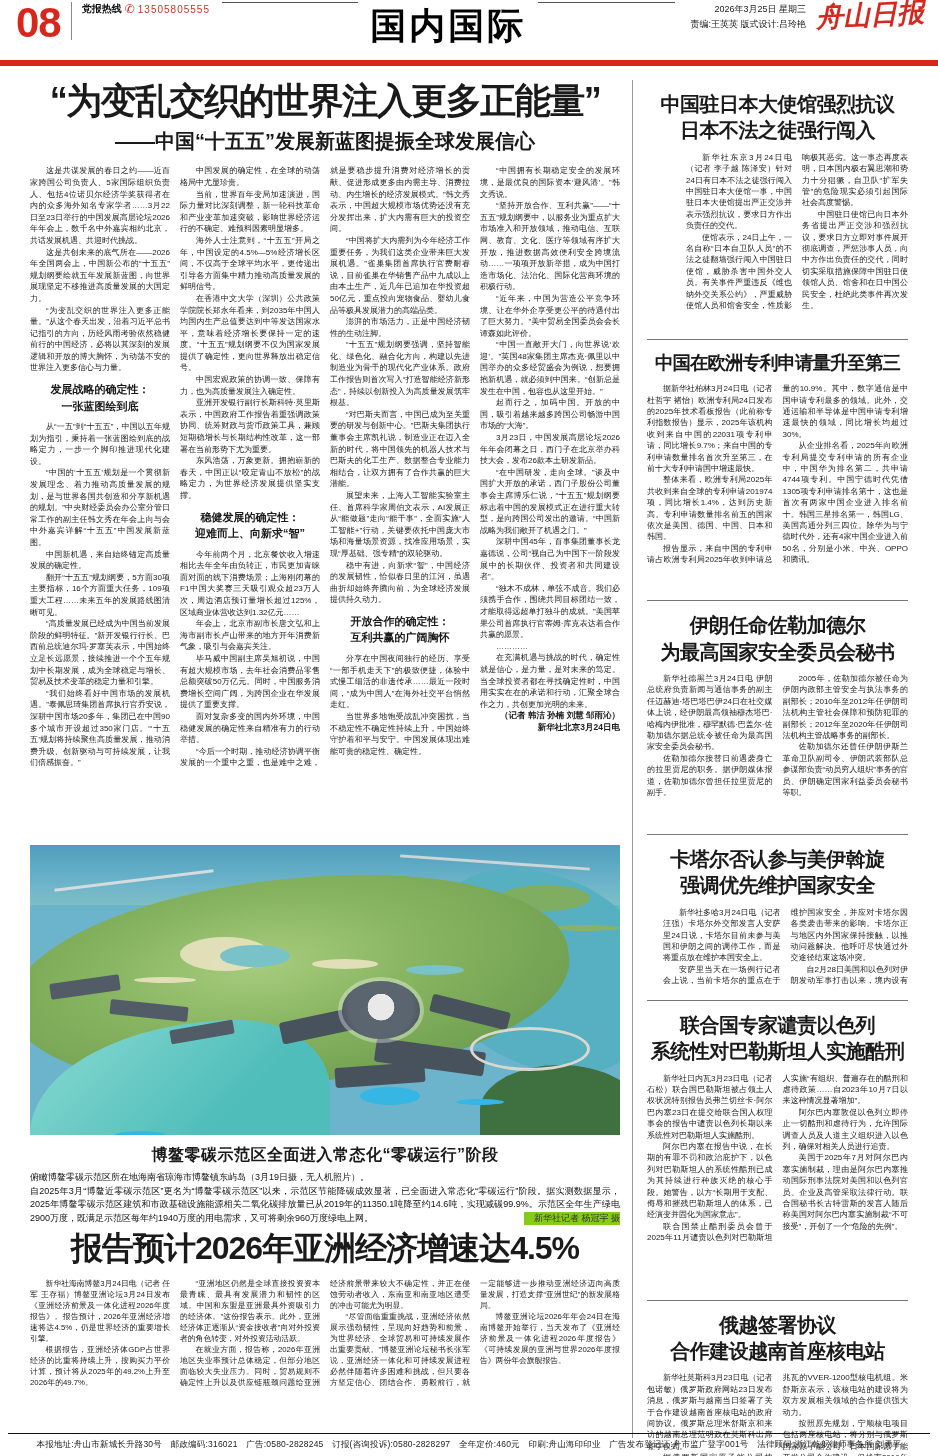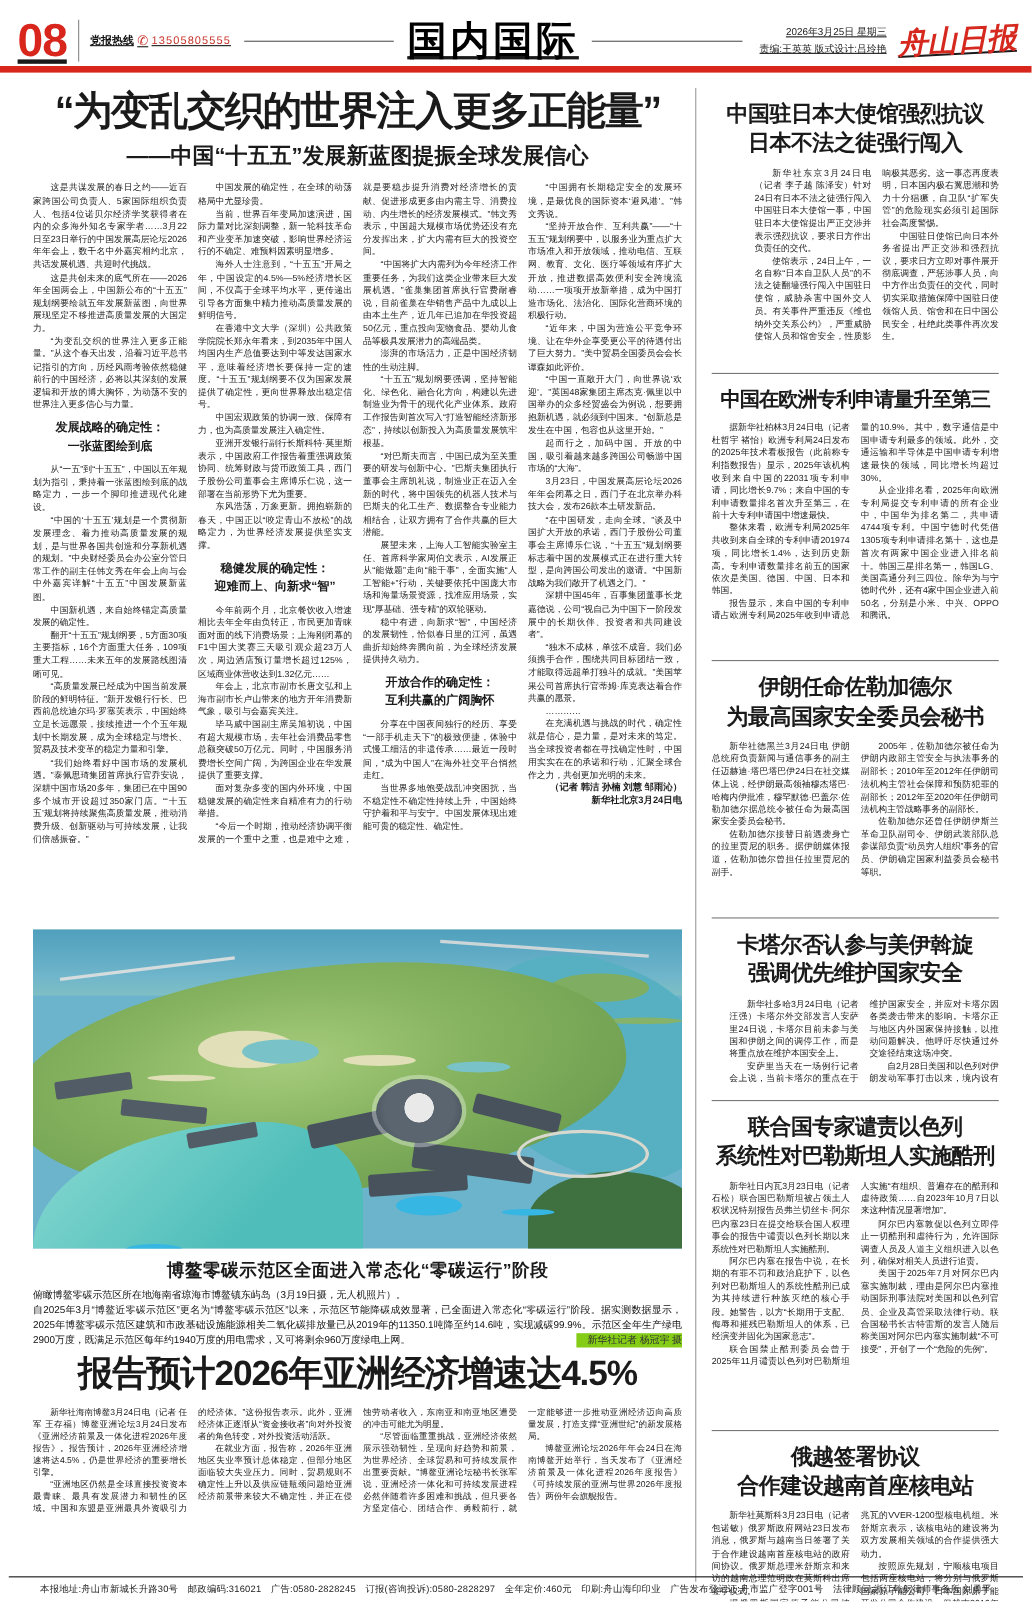--- a/index.html
+++ b/index.html
@@ -1,21 +1,21 @@
 <!DOCTYPE html>
 <html lang="zh"><head>
 <meta charset="utf-8">
 <style>
   * { box-sizing: border-box; margin: 0; padding: 0; }
   html,body { background:#ffffff; }
   body { font-family:"Liberation Sans","DejaVu Sans",sans-serif; color:#1a1a1a; }
   .page { position:relative; width:938px; height:1456px; background:#fff; overflow:hidden; margin:0 auto; }
 
   
-  .masthead { display:flex; align-items:center; height:56px; padding:18px 14px 0 16px;text-decoration:underline; }
+  .masthead { display:flex; align-items:flex-start; height:56px; padding:2px 14px 0 16px; }
   .page-num { color:#d9261c; font-size:42px; font-weight:bold; line-height:1; letter-spacing:-1px; }
   .mh-div { width:1px; height:38px; background:#888; margin:0 10px; }
   .hotline { display:flex; align-items:center; gap:3px; white-space:nowrap; }
   .hotline-label { font-size:10px; font-weight:bold; color:#111; }
   .phone-ico { color:#c8342a; font-size:12px; line-height:1; }
   .hotline-num { font-size:10px; color:#c8342a; letter-spacing:1px; }
   .mh-rule { flex:1; height:1px; background:#555; margin:0 12px; }
   .section-title { font-size:36px; font-weight:900; letter-spacing:3px; color:#000; white-space:nowrap; }
   .dateblock { text-align:right; font-size:9px; line-height:1.7; color:#222; margin:0 10px 0 4px; white-space:nowrap; }
   .paper-name { color:#d5281e; font-size:27px; font-weight:bold; font-family:"Liberation Serif","DejaVu Serif",serif; font-style:italic; line-height:1; transform:rotate(-3deg); white-space:nowrap; }
@@ -133,21 +133,21 @@
             <p>“中国的‘十五五’规划是一个贯彻新发展理念、着力推动高质量发展的规划，是与世界各国共创造和分享新机遇的规划。”中央财经委员会办公室分管日常工作的副主任韩文秀在年会上向与会中外嘉宾详解“十五五”中国发展新蓝图。</p>
             <p>中国新机遇，来自始终锚定高质量发展的确定性。</p>
             <p>翻开“十五五”规划纲要，5方面30项主要指标，16个方面重大任务，109项重大工程……未来五年的发展路线图清晰可见。</p>
             <p>“高质量发展已经成为中国当前发展阶段的鲜明特征。”新开发银行行长、巴西前总统迪尔玛·罗塞芙表示，中国始终立足长远愿景，接续推进一个个五年规划中长期发展，成为全球稳定与增长、贸易及技术变革的稳定力量和引擎。</p>
             <p>“我们始终看好中国市场的发展机遇。”泰佩思琦集团首席执行官乔安说，深耕中国市场20多年，集团已在中国90多个城市开设超过350家门店。“‘十五五’规划将持续聚焦高质量发展，推动消费升级、创新驱动与可持续发展，让我们倍感振奋。”</p>
             <p>中国发展的确定性，在全球的动荡格局中尤显珍贵。</p>
             <p>当前，世界百年变局加速演进，国际力量对比深刻调整，新一轮科技革命和产业变革加速突破，影响世界经济运行的不确定、难预料因素明显增多。</p>
             <p>海外人士注意到，“十五五”开局之年，中国设定的4.5%—5%经济增长区间，不仅高于全球平均水平，更传递出引导各方面集中精力推动高质量发展的鲜明信号。</p>
             <p>在香港中文大学（深圳）公共政策学院院长郑永年看来，到2035年中国人均国内生产总值要达到中等发达国家水平，意味着经济增长要保持一定的速度。“十五五”规划纲要不仅为国家发展提供了确定性，更向世界释放出稳定信号。</p>
             <p>中国宏观政策的协调一致、保障有力，也为高质量发展注入确定性。</p>
-            <p>亚洲开发银行副行长斯科特·莫里斯表示，中国政府工作报告着重强调政策协同、统筹财政与货币政策工具，西门子股份公司董事会主席博乐仁说，这一部署在当前形势下尤为重要。</p>
+            <p>亚洲开发银行副行长斯科特·莫里斯表示，中国政府工作报告着重强调政策协同、统筹财政与货币政策工具，兼顾短期稳增长与长期结构性改革，这一部署在当前形势下尤为重要。</p>
             <p>东风浩荡，万象更新。拥抱崭新的春天，中国正以“咬定青山不放松”的战略定力，为世界经济发展提供坚实支撑。</p>
             <div class="flow-head">
               <div>稳健发展的确定性：</div>
               <div>迎难而上、向新求“智”</div>
             </div>
             <p>今年前两个月，北京餐饮收入增速相比去年全年由负转正，市民更加青睐面对面的线下消费场景；上海刚闭幕的F1中国大奖赛三天吸引观众超23万人次，周边酒店预订量增长超过125%，区域商业体营收达到1.32亿元……</p>
             <p>年会上，北京市副市长唐文弘和上海市副市长卢山带来的地方开年消费新气象，吸引与会嘉宾关注。</p>
             <p>毕马威中国副主席吴旭初说，中国有超大规模市场，去年社会消费品零售总额突破50万亿元。同时，中国服务消费增长空间广阔，为跨国企业在华发展提供了重要支撑。</p>
             <p>面对复杂多变的国内外环境，中国稳健发展的确定性来自精准有力的行动举措。</p>
             <p>“今后一个时期，推动经济协调平衡发展的一个重中之重，也是难中之难，就是要稳步提升消费对经济增长的贡献、促进形成更多由内需主导、消费拉动、内生增长的经济发展模式。”韩文秀表示，中国超大规模市场优势还没有充分发挥出来，扩大内需有巨大的投资空间。</p>
@@ -213,20 +213,21 @@
             <p>俯瞰博鳌零碳示范区所在地海南省琼海市博鳌镇东屿岛（3月19日摄，无人机照片）。</p>
             <p>自2025年3月“博鳌近零碳示范区”更名为“博鳌零碳示范区”以来，示范区节能降碳成效显著，已全面进入常态化“零碳运行”阶段。据实测数据显示，2025年博鳌零碳示范区建筑和市政基础设施能源相关二氧化碳排放量已从2019年的11350.1吨降至约14.6吨，实现减碳99.9%。示范区全年生产绿电2900万度，既满足示范区每年约1940万度的用电需求，又可将剩余960万度绿电上网。</p>
           </div>
         <span class="credit">新华社记者 杨冠宇 摄</span>
       </div>
 
       <article>
         <h2 class="asia-headline">报告预计2026年亚洲经济增速达4.5%</h2>
         <div class="asia-body">
             <p>新华社海南博鳌3月24日电（记者 任军 王存福）博鳌亚洲论坛3月24日发布《亚洲经济前景及一体化进程2026年度报告》。报告预计，2026年亚洲经济增速将达4.5%，仍是世界经济的重要增长引擎。</p>
+            <p>根据报告，亚洲经济体GDP占世界经济的比重将持续上升，按购买力平价计算，预计将从2025年的49.2%上升至2026年的49.7%。</p>
             <p>“亚洲地区仍然是全球直接投资资本最青睐、最具有发展潜力和韧性的区域。中国和东盟是亚洲最具外资吸引力的经济体。”这份报告表示。此外，亚洲经济体正逐渐从“资金接收者”向对外投资者的角色转变，对外投资活动活跃。</p>
             <p>在就业方面，报告称，2026年亚洲地区失业率预计总体稳定，但部分地区面临较大失业压力。同时，贸易规则不确定性上升以及供应链瓶颈问题给亚洲经济前景带来较大不确定性，并正在侵蚀劳动者收入，东南亚和南亚地区遭受的冲击可能尤为明显。</p>
             <p>“尽管面临重重挑战，亚洲经济依然展示强劲韧性，呈现向好趋势和前景，为世界经济、全球贸易和可持续发展作出重要贡献。”博鳌亚洲论坛秘书长张军说，亚洲经济一体化和可持续发展进程必然伴随着许多困难和挑战，但只要各方坚定信心、团结合作、勇毅前行，就一定能够进一步推动亚洲经济迈向高质量发展，打造支撑“亚洲世纪”的新发展格局。</p>
             <p>博鳌亚洲论坛2026年年会24日在海南博鳌开始举行，当天发布了《亚洲经济前景及一体化进程2026年度报告》《可持续发展的亚洲与世界2026年度报告》两份年会旗舰报告。</p>
           </div>
       </article>
     </div>
 
     <div class="r-col">
 

